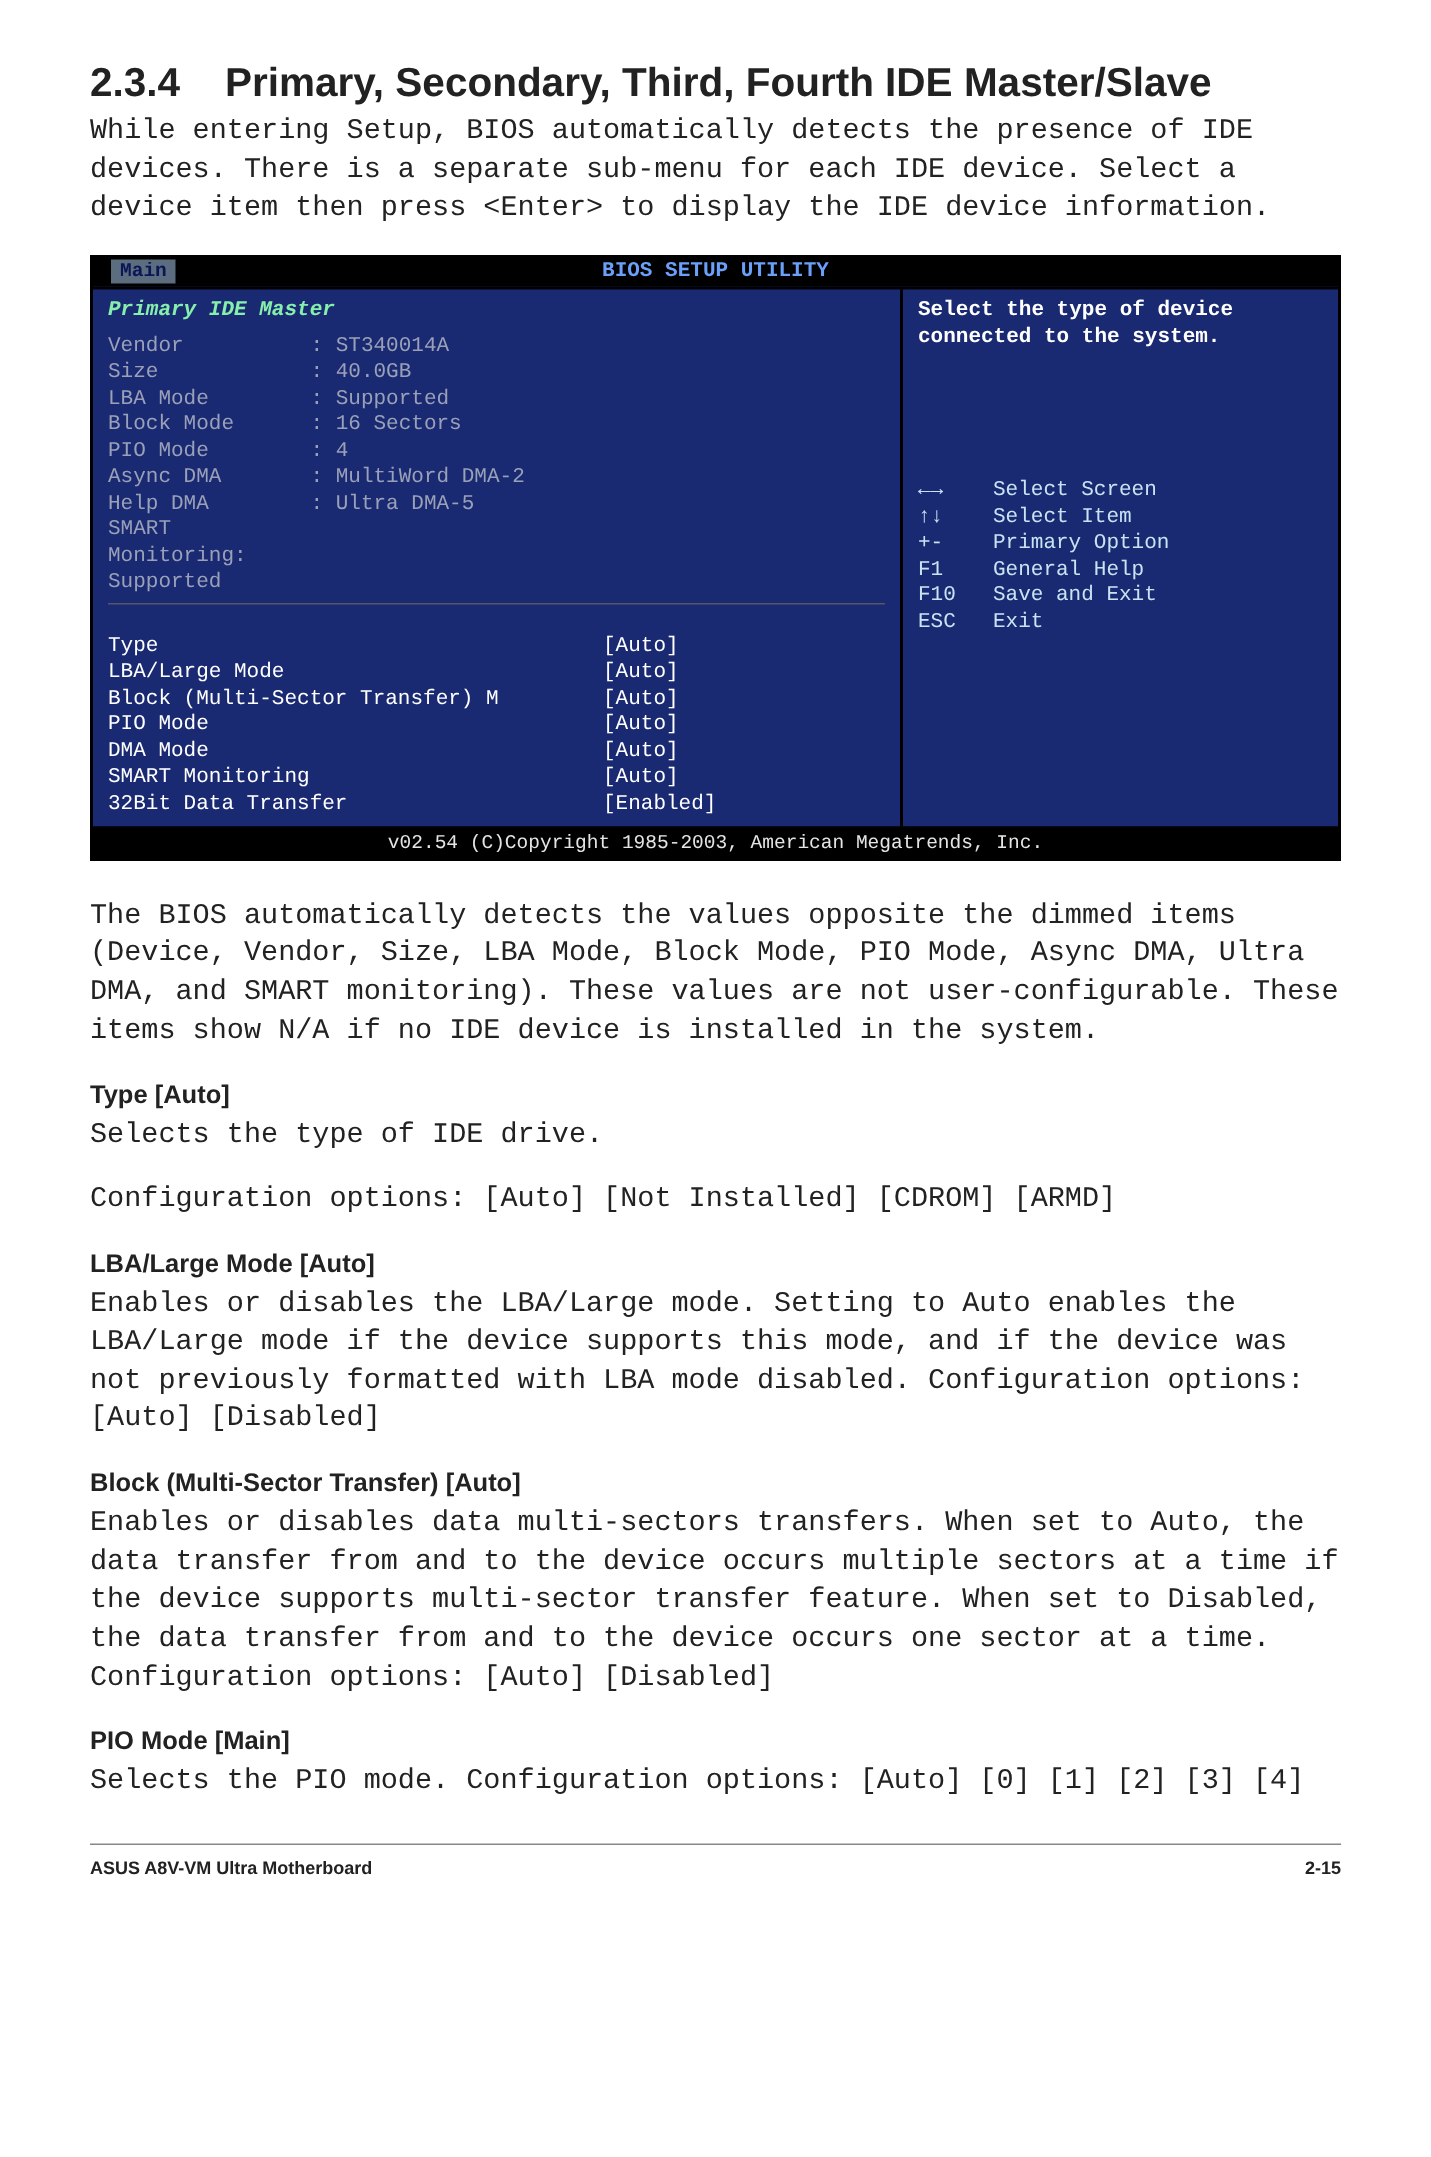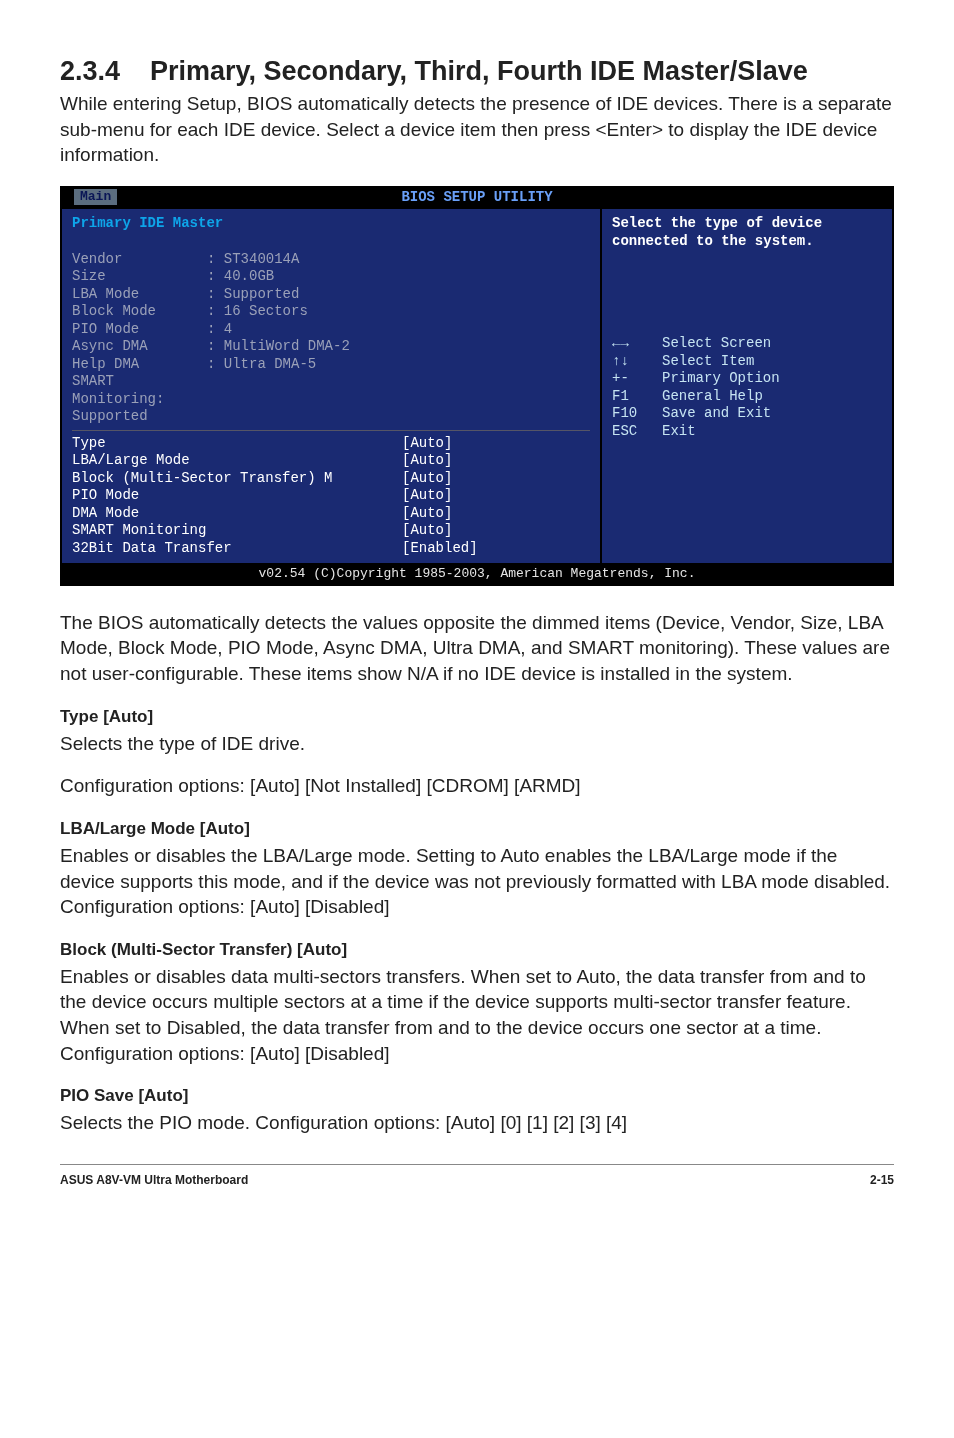--- a/index.html
+++ b/index.html
@@ -7,26 +7,26 @@
     font-family: Arial, Helvetica, sans-serif;
     font-size: 19px;
     color: #222;
     width: 954px;
     box-sizing: border-box;
     padding: 40px 60px 30px 60px;
   }
   h2.section-title {
     font-size: 27px;
     font-weight: bold;
-    margin: 16px 0 4px 0;
+    margin: 0 0 4px 0;
     display: flex;
   }
   h2.section-title .num { flex: 0 0 90px; }
   h2.section-title .txt { flex: 1; }
-  p { margin: 4px 0 18px 0; line-height: 1.35; }
+  p { margin: 4px 0 18px 0; line-height: 1.35; font-family: Liberation Mono, monospace; }
   h3.sub {
     font-size: 17px;
     font-weight: bold;
     margin: 20px 0 2px 0;
   }
 
   .bios-box {
     border: 2px solid #000;
     background: #1a2a72;
     color: #cfe3ff;
@@ -61,34 +61,35 @@
     flex: 1;
     padding: 6px 10px;
     border-right: 2px solid #000;
   }
   .bios-right {
     width: 270px;
     padding: 6px 10px;
     color: #c6e4f2;
   }
   .bios-title {
-    color: #0ea5e9;
-    font-weight: bold;
-    margin-bottom: 18px;
+    color: #86efac;
+    font-weight: bold;
+    margin-bottom: 6px;
+    font-style: italic;
   }
   .bios-grey {
     color: #9aa0b8;
   }
   .bios-grey .row, .bios-items .row {
     display: flex;
   }
   .bios-grey .lbl { flex: 0 0 135px; }
   .bios-items .lbl { flex: 0 0 330px; color:#fff; }
   .bios-items .val { color:#fff; }
-  .bios-items { border-top: 1px solid #556; padding-top: 4px; margin-top:4px;}
+  .bios-items { border-top: 1px solid #556; padding-top: 20px; margin-top:4px;}
   .bios-help-top { color:#fff; font-weight:bold; margin-bottom: 85px; }
   .bios-help-keys .row { display:flex; }
   .bios-help-keys .k { flex:0 0 50px; }
   .bios-footer {
     background:#000;
     color:#e5e5e5;
     text-align:center;
     font-size: 13px;
     padding: 1px 0;
     border-top: 2px solid #000;
@@ -225,19 +226,19 @@
 <h3 class="sub">Type [Auto]</h3>
 <p style="margin-bottom:17px">Selects the type of IDE drive.</p>
 <p>Configuration options: [Auto] [Not Installed] [CDROM] [ARMD]</p>
 
 <h3 class="sub">LBA/Large Mode [Auto]</h3>
 <p>Enables or disables the LBA/Large mode. Setting to Auto enables the LBA/Large mode if the device supports this mode, and if the device was not previously formatted with LBA mode disabled. Configuration options: [Auto] [Disabled]</p>
 
 <h3 class="sub">Block (Multi-Sector Transfer) [Auto]</h3>
 <p>Enables or disables data multi-sectors transfers. When set to Auto, the data transfer from and to the device occurs multiple sectors at a time if the device supports multi-sector transfer feature. When set to Disabled, the data transfer from and to the device occurs one sector at a time. Configuration options: [Auto] [Disabled]</p>
 
-<h3 class="sub">PIO Save [Auto]</h3>
+<h3 class="sub">PIO Mode [Main]</h3>
 <p>Selects the PIO mode. Configuration options: [Auto] [0] [1] [2] [3] [4]</p>
 
 <div class="page-footer">
   <span>ASUS A8V-VM Ultra Motherboard</span>
   <span>2-15</span>
 </div>
 
 </body></html>

